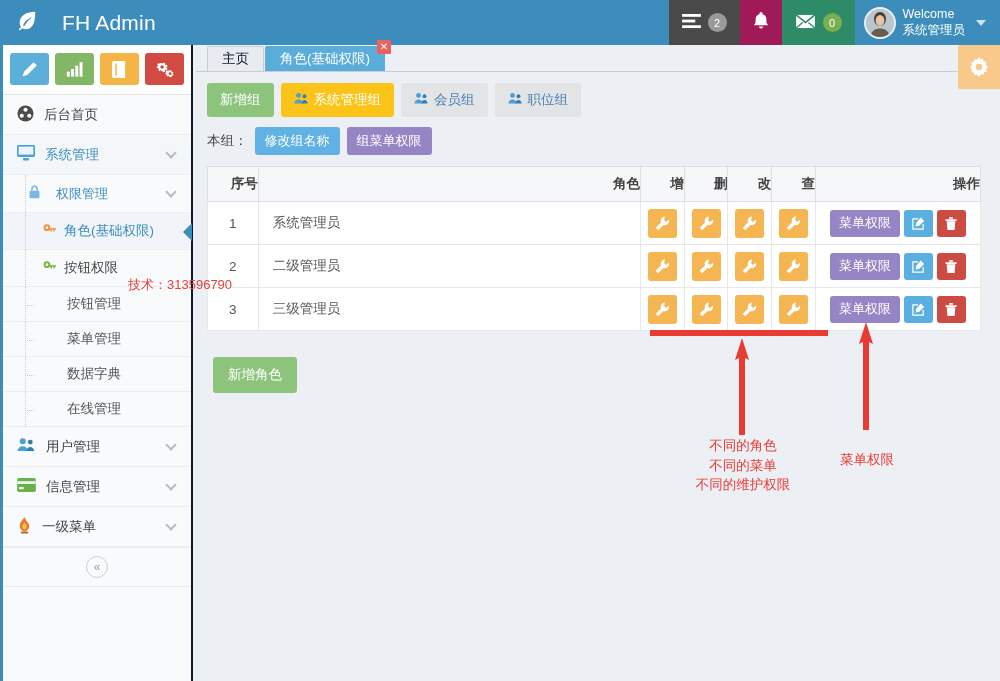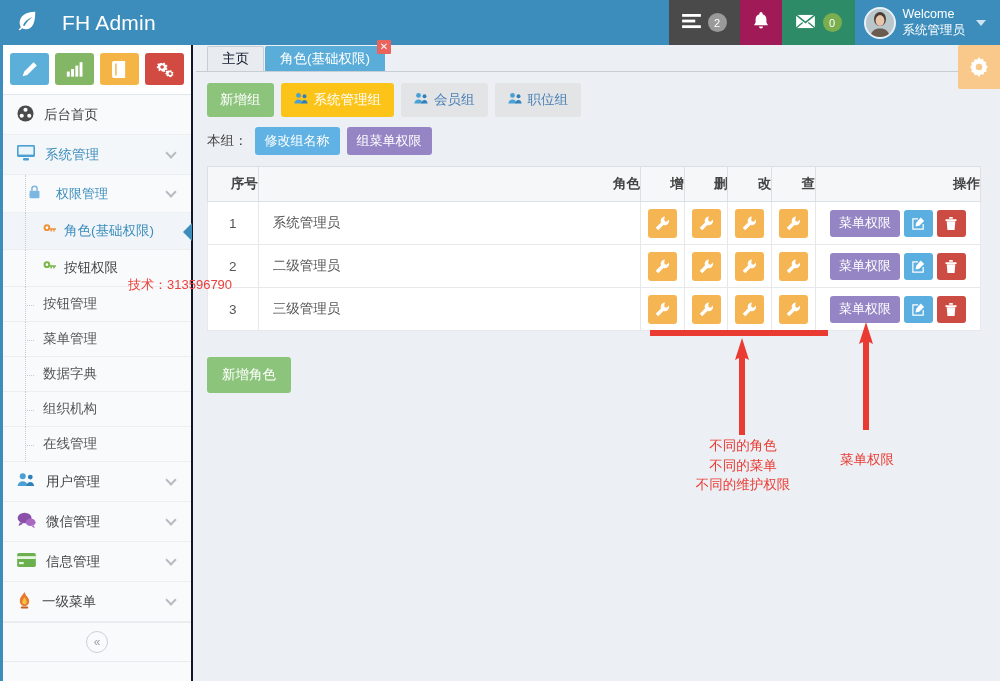--- a/index.html
+++ b/index.html
@@ -79,21 +79,21 @@
     border-bottom: 2px solid #b8bcc2; transform: rotate(45deg);
     margin-bottom: 4px; margin-right: 4px; flex: 0 0 auto;
   }
   .m-item.sub {
     padding-left: 34px; font-size: 13px; background: #f9fafc; height: 38px;
     border-bottom: 1px solid #eef0f2;
   }
   .m-item.sub.perm { color: #3c8dbc; padding-left: 26px; }
   .m-item.sub2 { padding-left: 40px; height: 37px; gap: 7px; }
   .m-item.sub2.active { background: #f1f5f9; color: #3c8dbc; }
-  .m-item.sub3 { padding-left: 40px; height: 35px; color: #555; }
+  .m-item.sub3 { padding-left: 64px; height: 35px; color: #555; }
   
   .tree-line {
     position: absolute; left: 22px; top: 0; bottom: 0; width: 1px;
     border-left: 1px dotted #c7ccd2;
   }
   .tree-dash {
     position: absolute; left: 22px; width: 9px; top: 50%;
     border-top: 1px dotted #c7ccd2;
   }
   .active-arrow {
@@ -189,21 +189,21 @@
     display: flex; align-items: center; border-radius: 3px;
     font-size: 13px; cursor: pointer;
   }
   .act-sq {
     width: 29px; height: 27px; border-radius: 3px; cursor: pointer;
     display: flex; align-items: center; justify-content: center;
   }
   .act-edit { background: #5bafe0; }
   .act-del  { background: #cc4b42; }
   #add-role-btn {
-    margin-top: 26px; margin-left: 0; background: #8cc47c; color: #fff;
+    margin-top: 26px; margin-left: 6px; background: #8cc47c; color: #fff;
     border: none; padding: 9px 15px; border-radius: 3px; font-size: 13.5px;
     cursor: pointer; font-family: inherit;
   }
   
   #annots {
     position: absolute; top: 0; left: 0; width: 1000px; height: 681px;
     pointer-events: none;
   }
   .anno-txt {
     position: absolute; color: #ea3b33; font-size: 13.5px;
@@ -394,61 +394,40 @@
       <div class="m-item sub3">
         <span class="tree-line"></span>
         <span class="tree-dash"></span>
         <span class="m-label">数据字典</span>
       </div>
     </li>
     <li>
       <div class="m-item sub3">
         <span class="tree-line"></span>
         <span class="tree-dash"></span>
-        <span class="m-label">组织机构</span>
-      </div>
-    </li>
-    <li>
-      <div class="m-item sub3">
-        <span class="tree-line"></span>
-        <span class="tree-dash"></span>
         <span class="m-label">在线管理</span>
       </div>
     </li>
 
     <li>
       <div class="m-item l1">
         <span>
           <svg width="19" height="16" viewBox="0 0 20 17" fill="#4a9fd4">
             <circle cx="6" cy="4.4" r="3.2"></circle>
               <path d="M0.4 15c.6-3.4 2.8-5.2 5.6-5.2S11 11.6 11.6 15z"></path>
             <circle cx="14" cy="5.4" r="2.6" fill="#2f7fb8"></circle>
             <path d="M9.8 15c.5-2.8 2.2-4.4 4.2-4.4s3.7 1.6 4.2 4.4z" fill="#2f7fb8"></path>
           </svg>
         </span>
         <span class="m-label">用户管理</span>
         <span class="chev"></span>
       </div>
     </li>
 
 
-    <li>
-      <div class="m-item l1">
-        <span>
-          <svg width="19" height="16" viewBox="0 0 20 17" fill="#8a4fa8">
-            <ellipse cx="8" cy="6.4" rx="7.4" ry="5.6"></ellipse>
-              <path d="M3 11l-1.6 4 5-2.4z"></path>
-            <ellipse cx="14.4" cy="11" rx="5.2" ry="4" fill="#a968c4"></ellipse>
-            <path d="M17.6 14.4l1.4 2.6-3.6-1.4z" fill="#a968c4"></path>
-          </svg>
-        </span>
-        <span class="m-label">微信管理</span>
-        <span class="chev"></span>
-      </div>
-    </li>
 
     <li>
       <div class="m-item l1">
         <span>
           <svg width="19" height="14" viewBox="0 0 20 15" fill="#6ab04c">
             <rect x="0" y="0" width="20" height="15" rx="1.8"></rect>
             <rect x="0" y="3.4" width="20" height="3" fill="#e9f6e3"></rect>
             <rect x="2" y="9.6" width="5" height="2.4" fill="#e9f6e3"></rect>
           </svg>
         </span>

